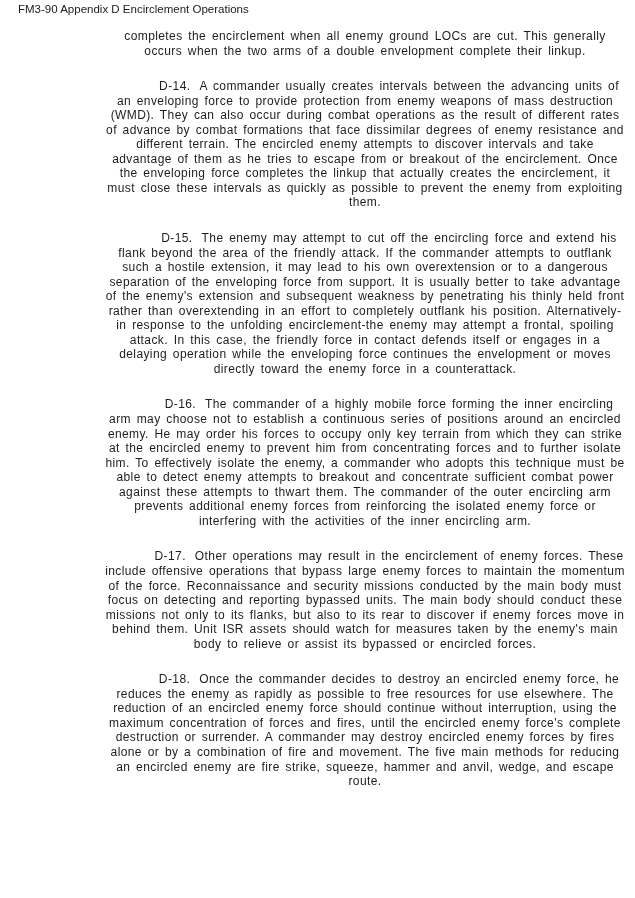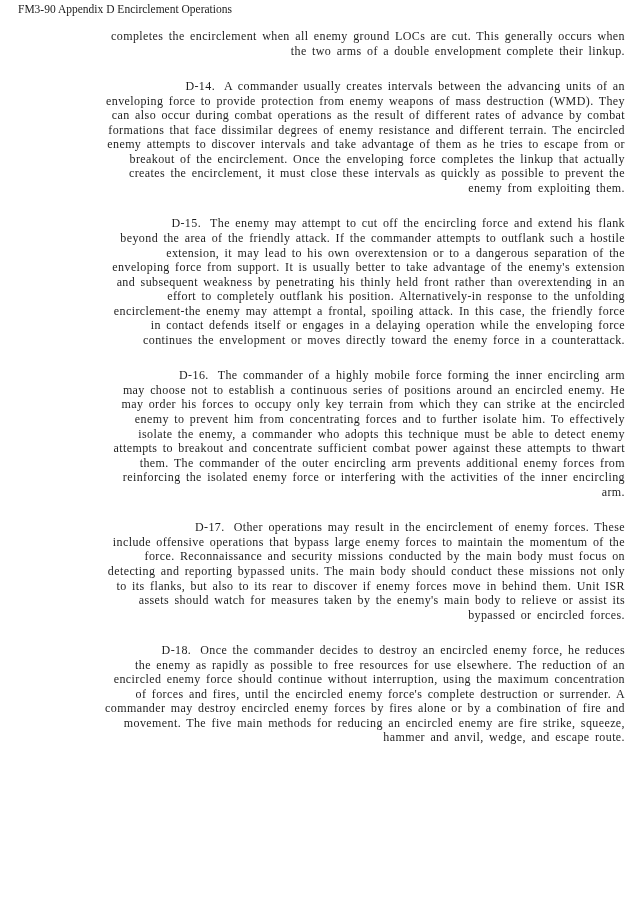--- a/index.html
+++ b/index.html
@@ -11,38 +11,38 @@
     position: relative;
     width: 635px;
     height: 898px;
     background: #ffffff;
     overflow: hidden;
   }
   .running-header {
     position: absolute;
     left: 18px;
     top: 3px;
-    font-family: Liberation Serif, serif;
+    font-family: Liberation Sans, sans-serif;
     font-size: 11.5px;
     color: #1b1b1b;
     white-space: nowrap;
   }
   .content {
     position: absolute;
     left: 105px;
     top: 29px;
     width: 520px;
   }
   .para {
     margin: 0 0 21px 0;
-    font-family: Liberation Serif, serif;
+    font-family: Liberation Sans, sans-serif;
     font-size: 12px;
     line-height: 14.55px;
     color: #1d1d1d;
-    text-align: right;
+    text-align: center;
     letter-spacing: 0.4px;
     word-spacing: 2px;
   }
   .para .para-label {
     margin-right: 9px;
     margin-left: 48px;
   }
   .para .para-label:empty {
     display: none;
   }

